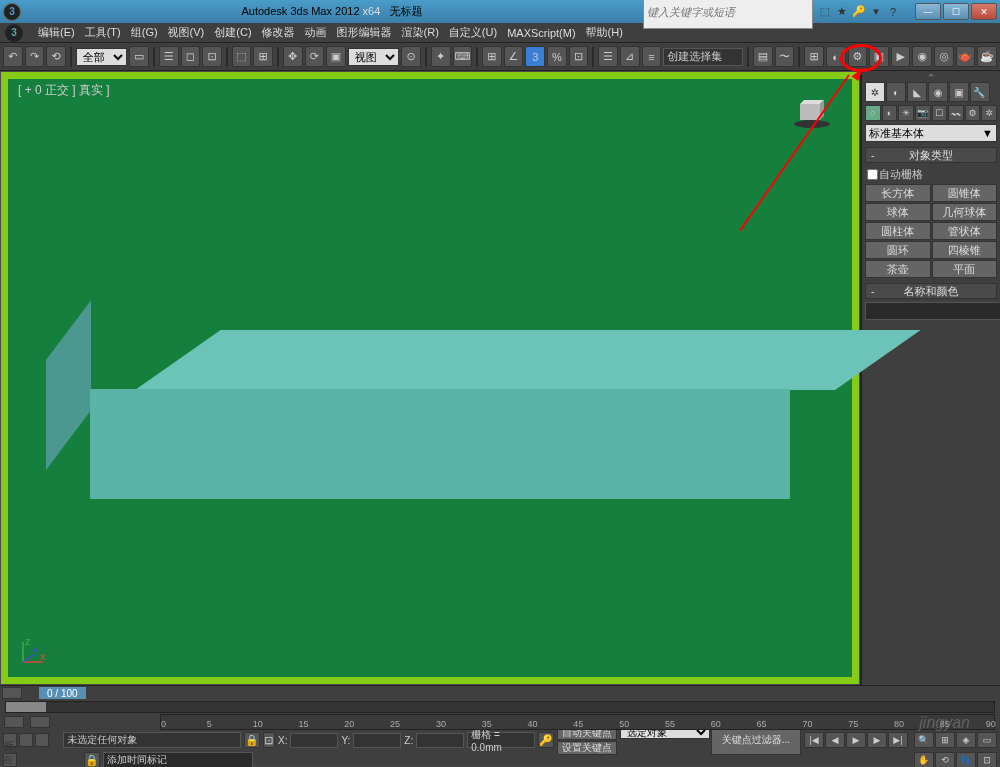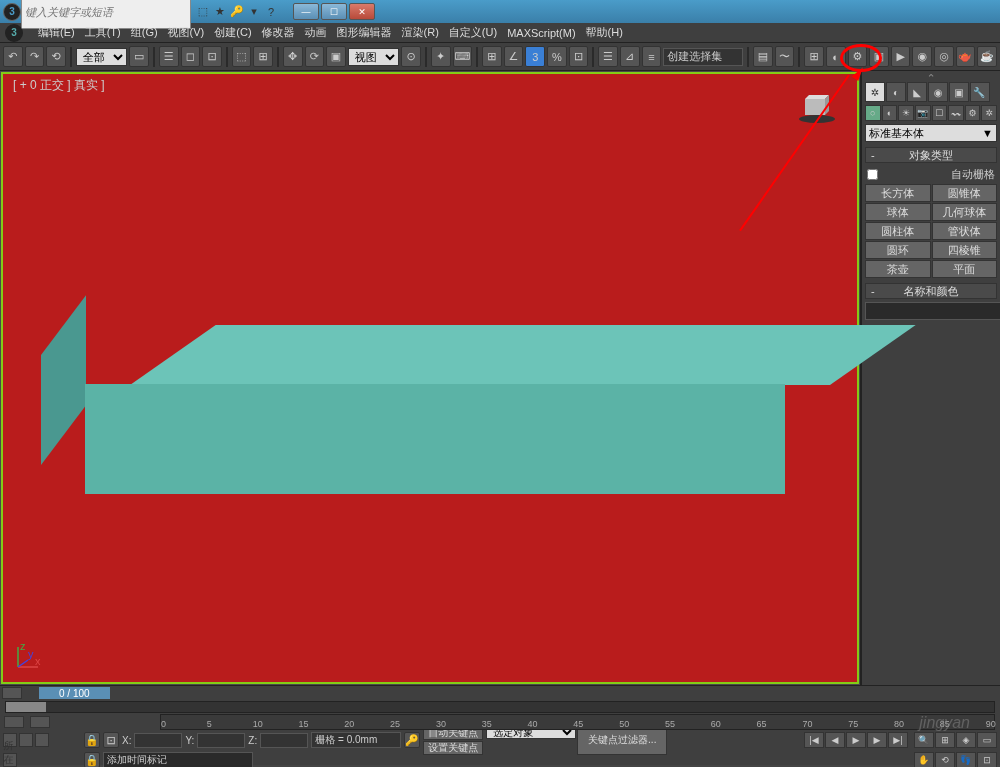--- a/index.html
+++ b/index.html
@@ -25,21 +25,21 @@
 .toolbar { height: 28px; background: #3f3f3f; display: flex; align-items: center; gap: 2px; padding: 2px 3px; border-bottom: 1px solid #222; }
 .tb-btn { width: 21px; height: 21px; background: #555; border: 1px solid #333; border-radius: 2px; display: flex; align-items: center; justify-content: center; color: #ccc; font-size: 11px; cursor: pointer; }
 .tb-btn.blue { background: #3a7fd5; }
 .tb-select { height: 18px; background: #ddd; border: 1px solid #333; color: #000; padding: 0 2px; font-size: 11px; }
 .tb-sep { width: 2px; height: 20px; background: #2a2a2a; margin: 0 2px; }
 .tb-input { width: 80px; height: 18px; background: #333; border: 1px solid #555; color: #ccc; padding: 0 3px; font-size: 11px; }
 
 
 .main-area { height: 614px; display: flex; }
 .viewport { flex: 1; background: #4a4a4a; position: relative; }
-.viewport-inner { position: absolute; left: 1px; top: 1px; right: 1px; bottom: 1px; border: 2px solid #84cc16; background: #b91c1c; }
+.viewport-inner { position: absolute; left: 1px; top: 1px; right: 1px; bottom: 1px; border: 7px solid #84cc16; background: #15803d; }
 .viewport-label { position: absolute; left: 10px; top: 3px; color: #ccc; font-size: 12px; }
 .viewcube { position: absolute; right: 20px; top: 15px; width: 40px; height: 35px; }
 .axis-gizmo { position: absolute; left: 10px; bottom: 10px; width: 30px; height: 30px; }
 
 
 .box3d { position: absolute; left: 82px; top: 310px; }
 .box-top { width: 700px; height: 60px; background: #6cc4b8; transform: skewX(-55deg); transform-origin: bottom left; position: absolute; left: 45px; top: -59px; }
 .box-front { width: 700px; height: 110px; background: #5bb3a6; position: absolute; }
 .box-side { width: 45px; height: 110px; background: #4a9890; transform: skewY(-53deg); transform-origin: top left; position: absolute; left: -44px; top: -29px; }
 
@@ -53,32 +53,32 @@
 .scroll-ind { height: 8px; display: flex; justify-content: center; align-items: center; color: #888; }
 .panel-tabs { display: flex; gap: 1px; margin-bottom: 3px; }
 .panel-tab { width: 20px; height: 20px; background: #555; border: 1px solid #333; display: flex; align-items: center; justify-content: center; color: #ccc; font-size: 10px; }
 .panel-tab.active { background: #ddd; color: #333; }
 .sub-tabs { display: flex; gap: 1px; margin-bottom: 3px; }
 .sub-tabs div { width: 16px; height: 16px; background: #555; border: 1px solid #333; display: flex; align-items: center; justify-content: center; font-size: 9px; }
 .sub-tabs div.active { background: #6a8; }
 .panel-dropdown { width: 100%; height: 18px; background: #ddd; color: #000; border: 1px solid #333; margin-bottom: 5px; padding: 0 3px; display: flex; align-items: center; justify-content: space-between; }
 .rollout-header { height: 16px; background: #4a4a4a; border: 1px solid #333; text-align: center; color: #ddd; margin-bottom: 2px; display: flex; align-items: center; justify-content: center; position: relative; }
 .rollout-header::before { content: "-"; position: absolute; left: 5px; }
-.checkbox-row { display: flex; align-items: center; justify-content: space-between; padding: 2px; gap: 8px; }
+.checkbox-row { display: flex; align-items: center; justify-content: flex-start; padding: 2px; gap: 1px; }
 .checkbox-row input { width: 11px; height: 11px; }
 .obj-grid { display: grid; grid-template-columns: 1fr 1fr; gap: 1px; margin-bottom: 5px; }
 .obj-btn { height: 18px; background: #656565; border: 1px solid #333; color: #ddd; display: flex; align-items: center; justify-content: center; cursor: pointer; }
 .color-row { display: flex; gap: 2px; margin-top: 3px; }
 .name-input { flex: 1; height: 18px; background: #2a2a2a; border: 1px solid #555; }
 
 
 .timeline-area { height: 80px; background: #3f3f3f; border-top: 1px solid #222; }
 .track-bar { height: 14px; display: flex; align-items: center; }
 .track-btn { width: 20px; height: 12px; background: #555; border: 1px solid #333; margin: 0 2px; }
-.frame-indicator { background: #5a8fb5; color: #fff; padding: 0 20px; margin-left: 15px; height: 12px; font-size: 10px; display: flex; align-items: center; }
+.frame-indicator { background: #5a8fb5; color: #fff; padding: 0 8px; margin-left: 15px; height: 12px; font-size: 10px; display: flex; align-items: center; }
 .slider-track { height: 12px; background: #333; margin: 1px 5px; border: 1px solid #222; position: relative; }
 .slider-thumb { position: absolute; left: 0; width: 40px; height: 10px; background: #888; }
 .ruler { height: 16px; background: #3a3a3a; border: 1px solid #222; display: flex; align-items: flex-end; padding: 0 10px; position: relative; margin: 0 5px 0 80px; }
 .ruler-mark { position: absolute; color: #aaa; font-size: 9px; }
 .status-row { height: 20px; display: flex; align-items: center; gap: 3px; padding: 2px 3px; }
 .status-left { width: 78px; display: flex; gap: 2px; }
 .status-left div { width: 14px; height: 14px; background: #555; border: 1px solid #333; }
 .status-text { width: 240px; height: 16px; background: #333; border: 1px solid #555; padding: 0 3px; color: #ccc; font-size: 10px; display: flex; align-items: center; }
 .status-text.short { width: 90px; }
 .coord-label { color: #ccc; font-size: 10px; }
@@ -86,20 +86,23 @@
 .play-controls { display: flex; gap: 1px; margin-left: auto; }
 .play-btn { width: 20px; height: 16px; background: #555; border: 1px solid #333; display: flex; align-items: center; justify-content: center; color: #ccc; font-size: 9px; }
 .pink-btn { width: 55px; height: 15px; background: #ffcccc; border: 1px solid #cc6666; color: #333; font-size: 10px; display: flex; align-items: center; justify-content: center; }
 .watermark { position: absolute; right: 30px; bottom: 35px; color: #888; font-size: 16px; font-style: italic; opacity: 0.5; }
 </style>
 </head>
 <body>
 
 <div class="title-bar">
   <div class="app-logo">3</div>
+  <div class="title-text">
+    <span>Autodesk 3ds Max 2012</span> <span class="title-part2">x<span>64</span></span> &nbsp;&nbsp;<span>无标题</span>
+  </div>
   <input class="search-box" placeholder="键入关键字或短语" style="">
   <div class="title-icons">
     <span>⬚</span>
     <span>★</span>
     <span>🔑</span>
     <span>▾</span>
     <span>?</span>
   </div>
   <div class="window-controls">
     <div>—</div>
@@ -286,20 +289,21 @@
       <span class="ruler-mark" style="left:93.5%">85</span>
       <span class="ruler-mark" style="left:99%">90</span>
     </div>
   </div>
   <div class="status-row">
     <div class="status-left">
       <div></div>
       <div></div>
       <div></div>
     </div>
+    <div class="status-text">未选定任何对象</div>
     <div class="tb-btn" style="width:16px;height:16px">🔒</div>
     <div class="tb-btn" style="width:16px;height:16px">⊡</div>
     <span class="coord-label">X:</span>
       <input class="coord-input" style="">
     <span class="coord-label">Y:</span>
       <input class="coord-input" style="">
     <span class="coord-label">Z:</span>
       <input class="coord-input" style="">
     <div class="status-text short">栅格 = 0.0mm</div>
     <div class="tb-btn" style="width:16px;height:16px">🔑</div>

